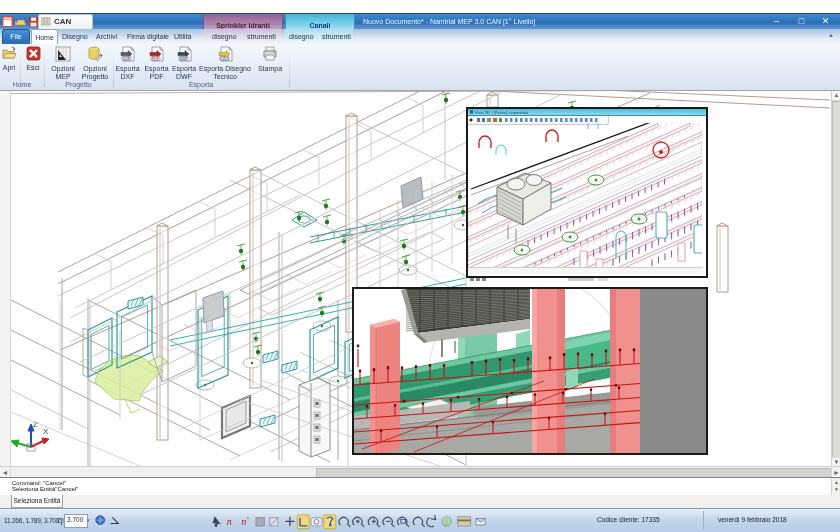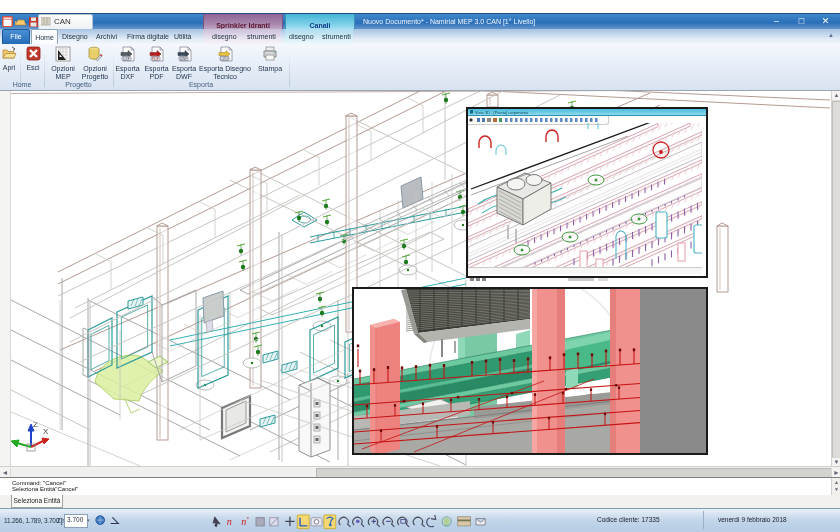--- a/index.html
+++ b/index.html
@@ -38,21 +38,21 @@
     <rect x="27" y="2" width="9" height="10" rx="1" fill="#c0392b"></rect>
     <rect x="29" y="2.5" width="5" height="3.5" fill="#e8e8e8"></rect>
     <rect x="28.5" y="7.5" width="6" height="4" fill="#e8e8e8"></rect>
   </svg>
 
   <div class="abs" style="left:38px;top:0px;width:53px;height:14px;background:linear-gradient(#fdfdfd,#eef1f4);border:1px solid #b8c4d2;border-radius:2px;">
     <svg class="abs" style="left:2px;top:2px" width="10" height="9" viewBox="0 0 10 9">
         <rect x="0" y="0" width="9" height="8" fill="#e8e4d8" stroke="#9a9482" stroke-width=".7"></rect>
         <path d="M1 2 h7 M1 4 h7 M1 6 h7 M3 0 v8 M6 0 v8" stroke="#9a9482" stroke-width=".5"></path>
       </svg>
-    <span style="position:absolute;left:15px;top:2px;font-size:8px;font-weight:normal;color:#333;">CAN</span>
+    <span style="position:absolute;left:15px;top:2px;font-size:8px;font-weight:bold;color:#333;">CAN</span>
   </div>
 
   <div class="abs" style="left:203px;top:0;width:78px;height:15px;background:linear-gradient(#8f6396,#a98aae 70%,#bda6c4);border-left:1px solid #7a5280;border-right:1px solid #7a5280;text-align:center;">
     <span style="font-size:7px;color:#5a1430;font-weight:bold;line-height:15px;">Sprinkler Idranti</span>
   </div>
   <div class="abs" style="left:285px;top:0;width:68px;height:15px;background:linear-gradient(#45b4d8,#7fd0e8 70%,#a5e0f2);border-left:1px solid #3a93b5;border-right:1px solid #3a93b5;text-align:center;">
     <span style="font-size:7px;color:#123a8a;font-weight:bold;line-height:15px;">Canali</span>
   </div>
 
   <span class="abs" style="left:363px;top:4px;font-size:7px;color:#f2f7ff;">Nuovo Documento* - Namirial MEP 3.0 CAN [1° Livello]</span>

